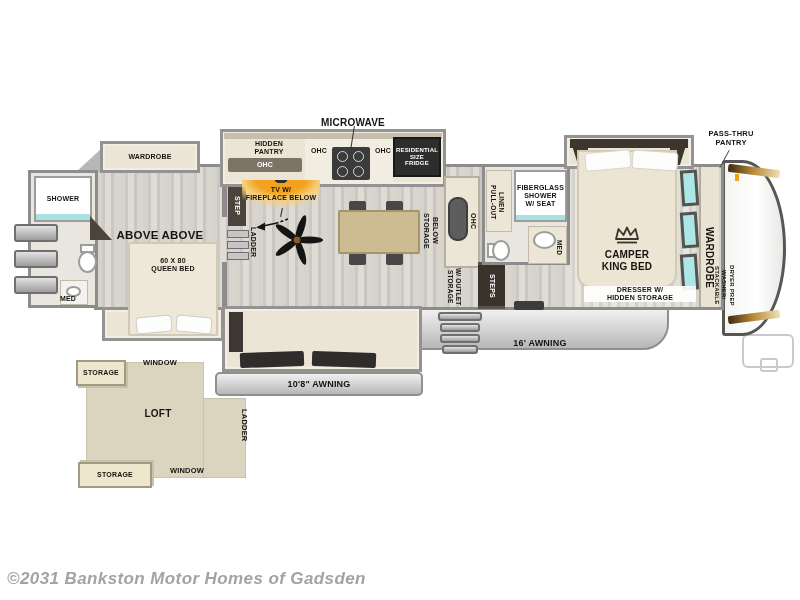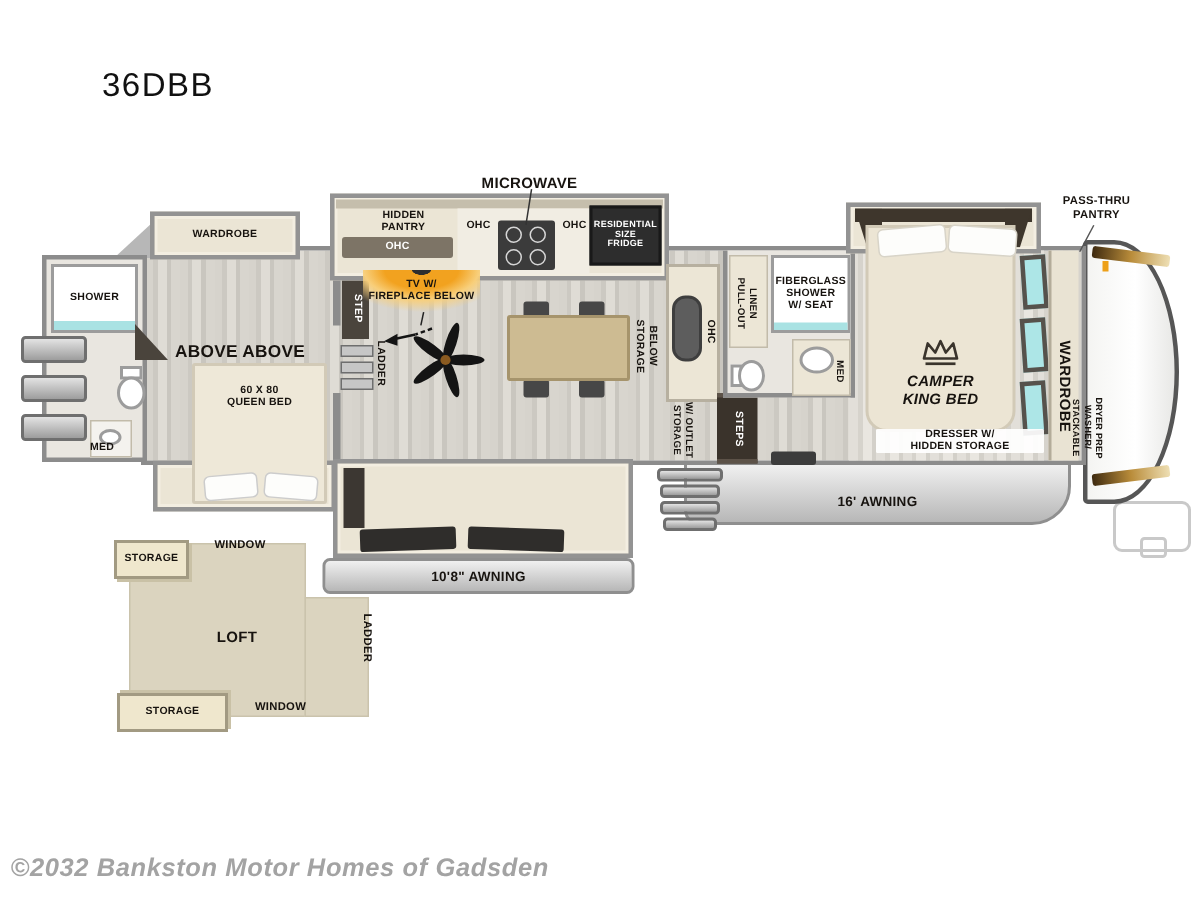--- a/index.html
+++ b/index.html
@@ -22,34 +22,33 @@
   .fs6{font-size:6px;} .fs65{font-size:6.5px;} .fs7{font-size:7px;} .fs75{font-size:7.5px;}
   .fs8{font-size:10px;} .fs9{font-size:9px;} .fs10{font-size:10px;} .fs115{font-size:11.5px;}
   .white{color:#fff;}
   .cen{display:flex;align-items:center;justify-content:center;}
 </style>
 </head>
 <body>
 
 <div class="stage">
 
-  <div class="a" style="left:68px;top:44px;font-size:22px;color:#111;letter-spacing:1px;">36DBB</div>
 
   <div class="a" style="left:742px;top:334px;width:48px;height:30px;border:2px solid #c9c9c9;border-radius:6px;"></div>
   <div class="a" style="left:760px;top:358px;width:14px;height:10px;border:2px solid #c9c9c9;border-radius:3px;"></div>
 
   <div class="a" style="left:722px;top:160px;width:64px;height:176px;background:linear-gradient(90deg,#f4f4f2,#ffffff 55%,#e8e8e6);
               border:3px solid #565656;border-radius:4px 54px 54px 4px / 4px 110px 110px 4px;box-sizing:border-box;"></div>
   <div class="a" style="left:728px;top:167px;width:52px;height:8px;background:linear-gradient(90deg,#3e2a10,#b98c3a,#eedfb4);
               transform:rotate(7deg);border-radius:2px;"></div>
   <div class="a" style="left:728px;top:313px;width:52px;height:8px;background:linear-gradient(90deg,#3e2a10,#b98c3a,#eedfb4);
               transform:rotate(-7deg);border-radius:2px;"></div>
   <div class="a" style="left:735px;top:174px;width:4px;height:7px;background:#eda019;"></div>
 
-  <div class="a awn fs9" style="left:456px;top:308px;width:258px;height:42px;border-radius:0 0 26px 10px;padding-top:10px;">
+  <div class="a awn fs9" style="left:411px;top:308px;width:258px;height:42px;border-radius:0 0 26px 10px;padding-top:10px;align-items:flex-end;">
     <span class="lbl fs9">16' AWNING</span>
   </div>
 
   <div class="a stepbar" style="left:438px;top:312px;width:44px;height:9px;"></div>
   <div class="a stepbar" style="left:440px;top:323px;width:40px;height:9px;"></div>
   <div class="a stepbar" style="left:440px;top:334px;width:40px;height:9px;"></div>
   <div class="a stepbar" style="left:442px;top:345px;width:36px;height:9px;"></div>
 
   <div class="a room wood" style="left:94px;top:164px;width:630px;height:146px;"></div>
   <div class="a woodlt" style="left:566px;top:167px;width:130px;height:140px;"></div>
@@ -183,21 +182,21 @@
   <div class="a" style="left:670px;top:139px;width:18px;height:26px;background:#3e362c;clip-path:polygon(0 0,100% 0,55% 100%,0 100%);"></div>
   <div class="a" style="left:577px;top:150px;width:100px;height:138px;background:#ece5d4;border:2px solid #d2cab7;border-radius:0 0 14px 14px;box-sizing:border-box;"></div>
   <div class="a" style="left:585px;top:151px;width:44px;height:17px;background:#fdfdfb;border:1px solid #d8d4c8;border-radius:4px;transform:rotate(-5deg);"></div>
   <div class="a" style="left:632px;top:151px;width:44px;height:17px;background:#fdfdfb;border:1px solid #d8d4c8;border-radius:4px;transform:rotate(4deg);"></div>
   <div class="a" style="left:612px;top:224px;width:30px;height:24px;">
     <svg width="30" height="24" viewBox="0 0 30 24">
       <path d="M4 15 L6.5 5 L11.5 11 L15 3.5 L18.5 11 L23.5 5 L26 15 Z" fill="none" stroke="#3a342c" stroke-width="1.8" stroke-linejoin="round"></path>
       <path d="M5 18.5 H25" stroke="#3a342c" stroke-width="1.8"></path>
     </svg>
   </div>
-  <div class="a lbl fs8" style="left:587px;top:249px;width:80px;font-style:italic;">CAMPER
+  <div class="a lbl fs8" style="left:587px;top:249px;width:80px;">CAMPER
 KING BED</div>
   <div class="a" style="left:681px;top:170px;width:17px;height:36px;background:#ade6e7;border:3px solid #56524c;box-sizing:border-box;transform:rotate(-4deg);"></div>
   <div class="a" style="left:681px;top:212px;width:17px;height:36px;background:#ade6e7;border:3px solid #56524c;box-sizing:border-box;transform:rotate(-4deg);"></div>
   <div class="a" style="left:681px;top:254px;width:17px;height:36px;background:#ade6e7;border:3px solid #56524c;box-sizing:border-box;transform:rotate(-4deg);"></div>
   <div class="a" style="left:699px;top:167px;width:20px;height:140px;background:#e9e3d3;border-left:2px solid #b3ac9a;box-sizing:border-box;"></div>
   <div class="a vert lbl fs8" style="left:702px;top:212px;height:92px;">WARDROBE</div>
   <div class="a lbl fs7 plq" style="left:584px;top:286px;width:108px;">DRESSER W/
 HIDDEN STORAGE</div>
   <div class="a lbl fs75" style="left:698px;top:130px;width:66px;">PASS-THRU
 PANTRY</div>
@@ -216,19 +215,19 @@
 
   <div class="a" style="left:86px;top:362px;width:118px;height:116px;background:#dbd4bf;border:1px solid #cac3ac;box-sizing:border-box;"></div>
   <div class="a" style="left:203px;top:398px;width:43px;height:80px;background:#dbd4bf;border:1px solid #cac3ac;box-sizing:border-box;"></div>
   <div class="a cen" style="left:76px;top:360px;width:50px;height:26px;background:#efe7cd;border:2px solid #a29a82;box-shadow:2px 2px 0 #c9c1a6;box-sizing:border-box;">
     <span class="lbl fs7">STORAGE</span>
   </div>
   <div class="a cen" style="left:78px;top:462px;width:74px;height:26px;background:#efe7cd;border:2px solid #a29a82;box-shadow:2px -2px 0 #c9c1a6;box-sizing:border-box;">
     <span class="lbl fs7">STORAGE</span>
   </div>
   <div class="a lbl fs75" style="left:132px;top:359px;width:56px;">WINDOW</div>
-  <div class="a lbl fs10" style="left:136px;top:420px;width:44px;">LOFT</div>
+  <div class="a lbl fs10" style="left:136px;top:408px;width:44px;">LOFT</div>
   <div class="a lbl fs75" style="left:158px;top:467px;width:58px;">WINDOW</div>
   <div class="a vert lbl fs75" style="left:240px;top:400px;height:50px;">LADDER</div>
 
-  <div class="a" style="left:7px;top:569px;font-size:17px;font-weight:bold;font-style:italic;color:#a3a3a3;letter-spacing:.4px;">©2032 Bankston Motor Homes of Gadsden</div>
+  <div class="a" style="left:7px;top:569px;font-size:17px;font-weight:bold;font-style:italic;color:#a3a3a3;letter-spacing:.4px;">©2031 Bankston Motor Homes of Gadsden</div>
 
 </div>
 
 </body></html>

